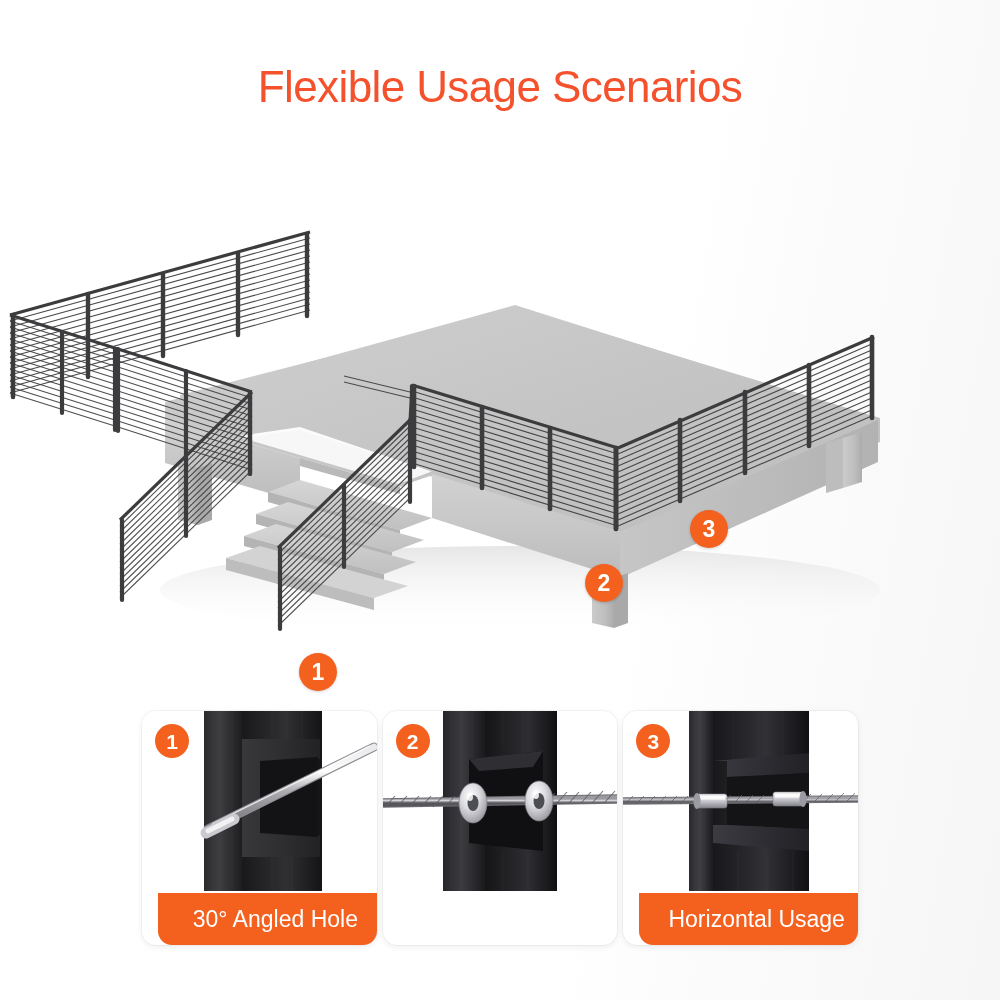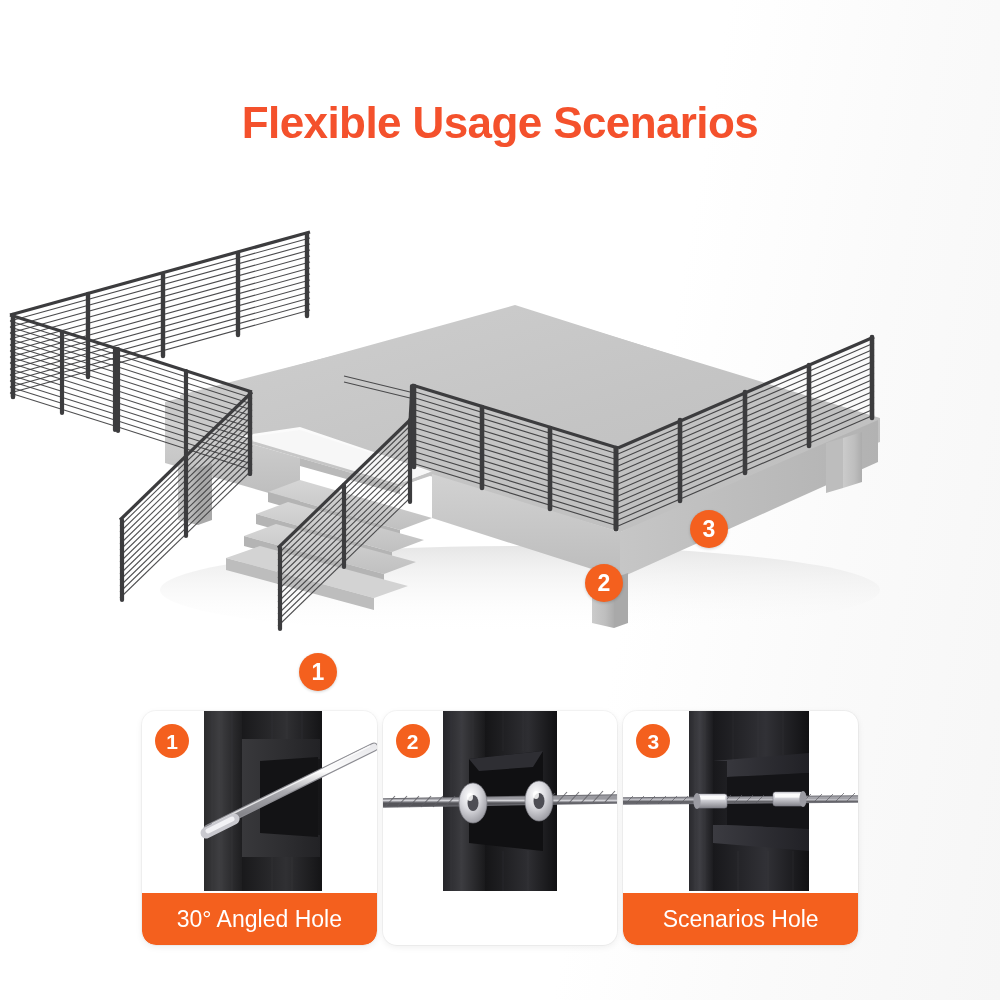--- a/index.html
+++ b/index.html
@@ -23,25 +23,24 @@
   }
 
   
   .title {
     position: absolute;
     top: 62px;
     left: 0;
     width: 1000px;
     text-align: center;
     font-size: 44px;
-    font-weight: bold;
+    font-weight: normal;
     letter-spacing: -0.6px;
     color: #F4512C;
     font-family: "Liberation Sans", sans-serif;
-    margin-top: 36px;
   }
 
   
   .hero {
     position: absolute;
     left: 0;
     top: 180px;
     width: 1000px;
     height: 470px;
   }
@@ -106,21 +105,21 @@
     font-weight: bold;
     display: flex;
     align-items: center;
     justify-content: center;
     line-height: 1;
     z-index: 4;
     font-family: "Liberation Sans", sans-serif;
   }
   .card-label {
     position: absolute;
-    left: 0;
+    left: 16px;
     bottom: 0;
     width: 100%;
     height: 52px;
     background: #F4601E;
     color: #ffffff;
     display: flex;
     align-items: center;
     justify-content: center;
     font-size: 23px;
     font-weight: normal;
@@ -637,17 +636,17 @@
             <ellipse cx="74" cy="90" rx="3.6" ry="8" fill="#9B9BA2"></ellipse>
           </g>
           <g>
             <rect x="150" y="81" width="30" height="14" rx="2.5" fill="url(#sleeve3)" stroke="#7E7E86" stroke-width="0.6"></rect>
             <rect x="152" y="83" width="26" height="3.6" fill="#FFFFFF" opacity="0.85"></rect>
             <ellipse cx="180" cy="88" rx="3.6" ry="8" fill="#9B9BA2"></ellipse>
           </g>
         </svg>
       </div>
       <div class="card-badge">3</div>
-      <div class="card-label">Scenarios Hole</div>
+      <div class="card-label">Horizontal Usage</div>
     </div>
 
   </div>
 </div>
 
 </body></html>

